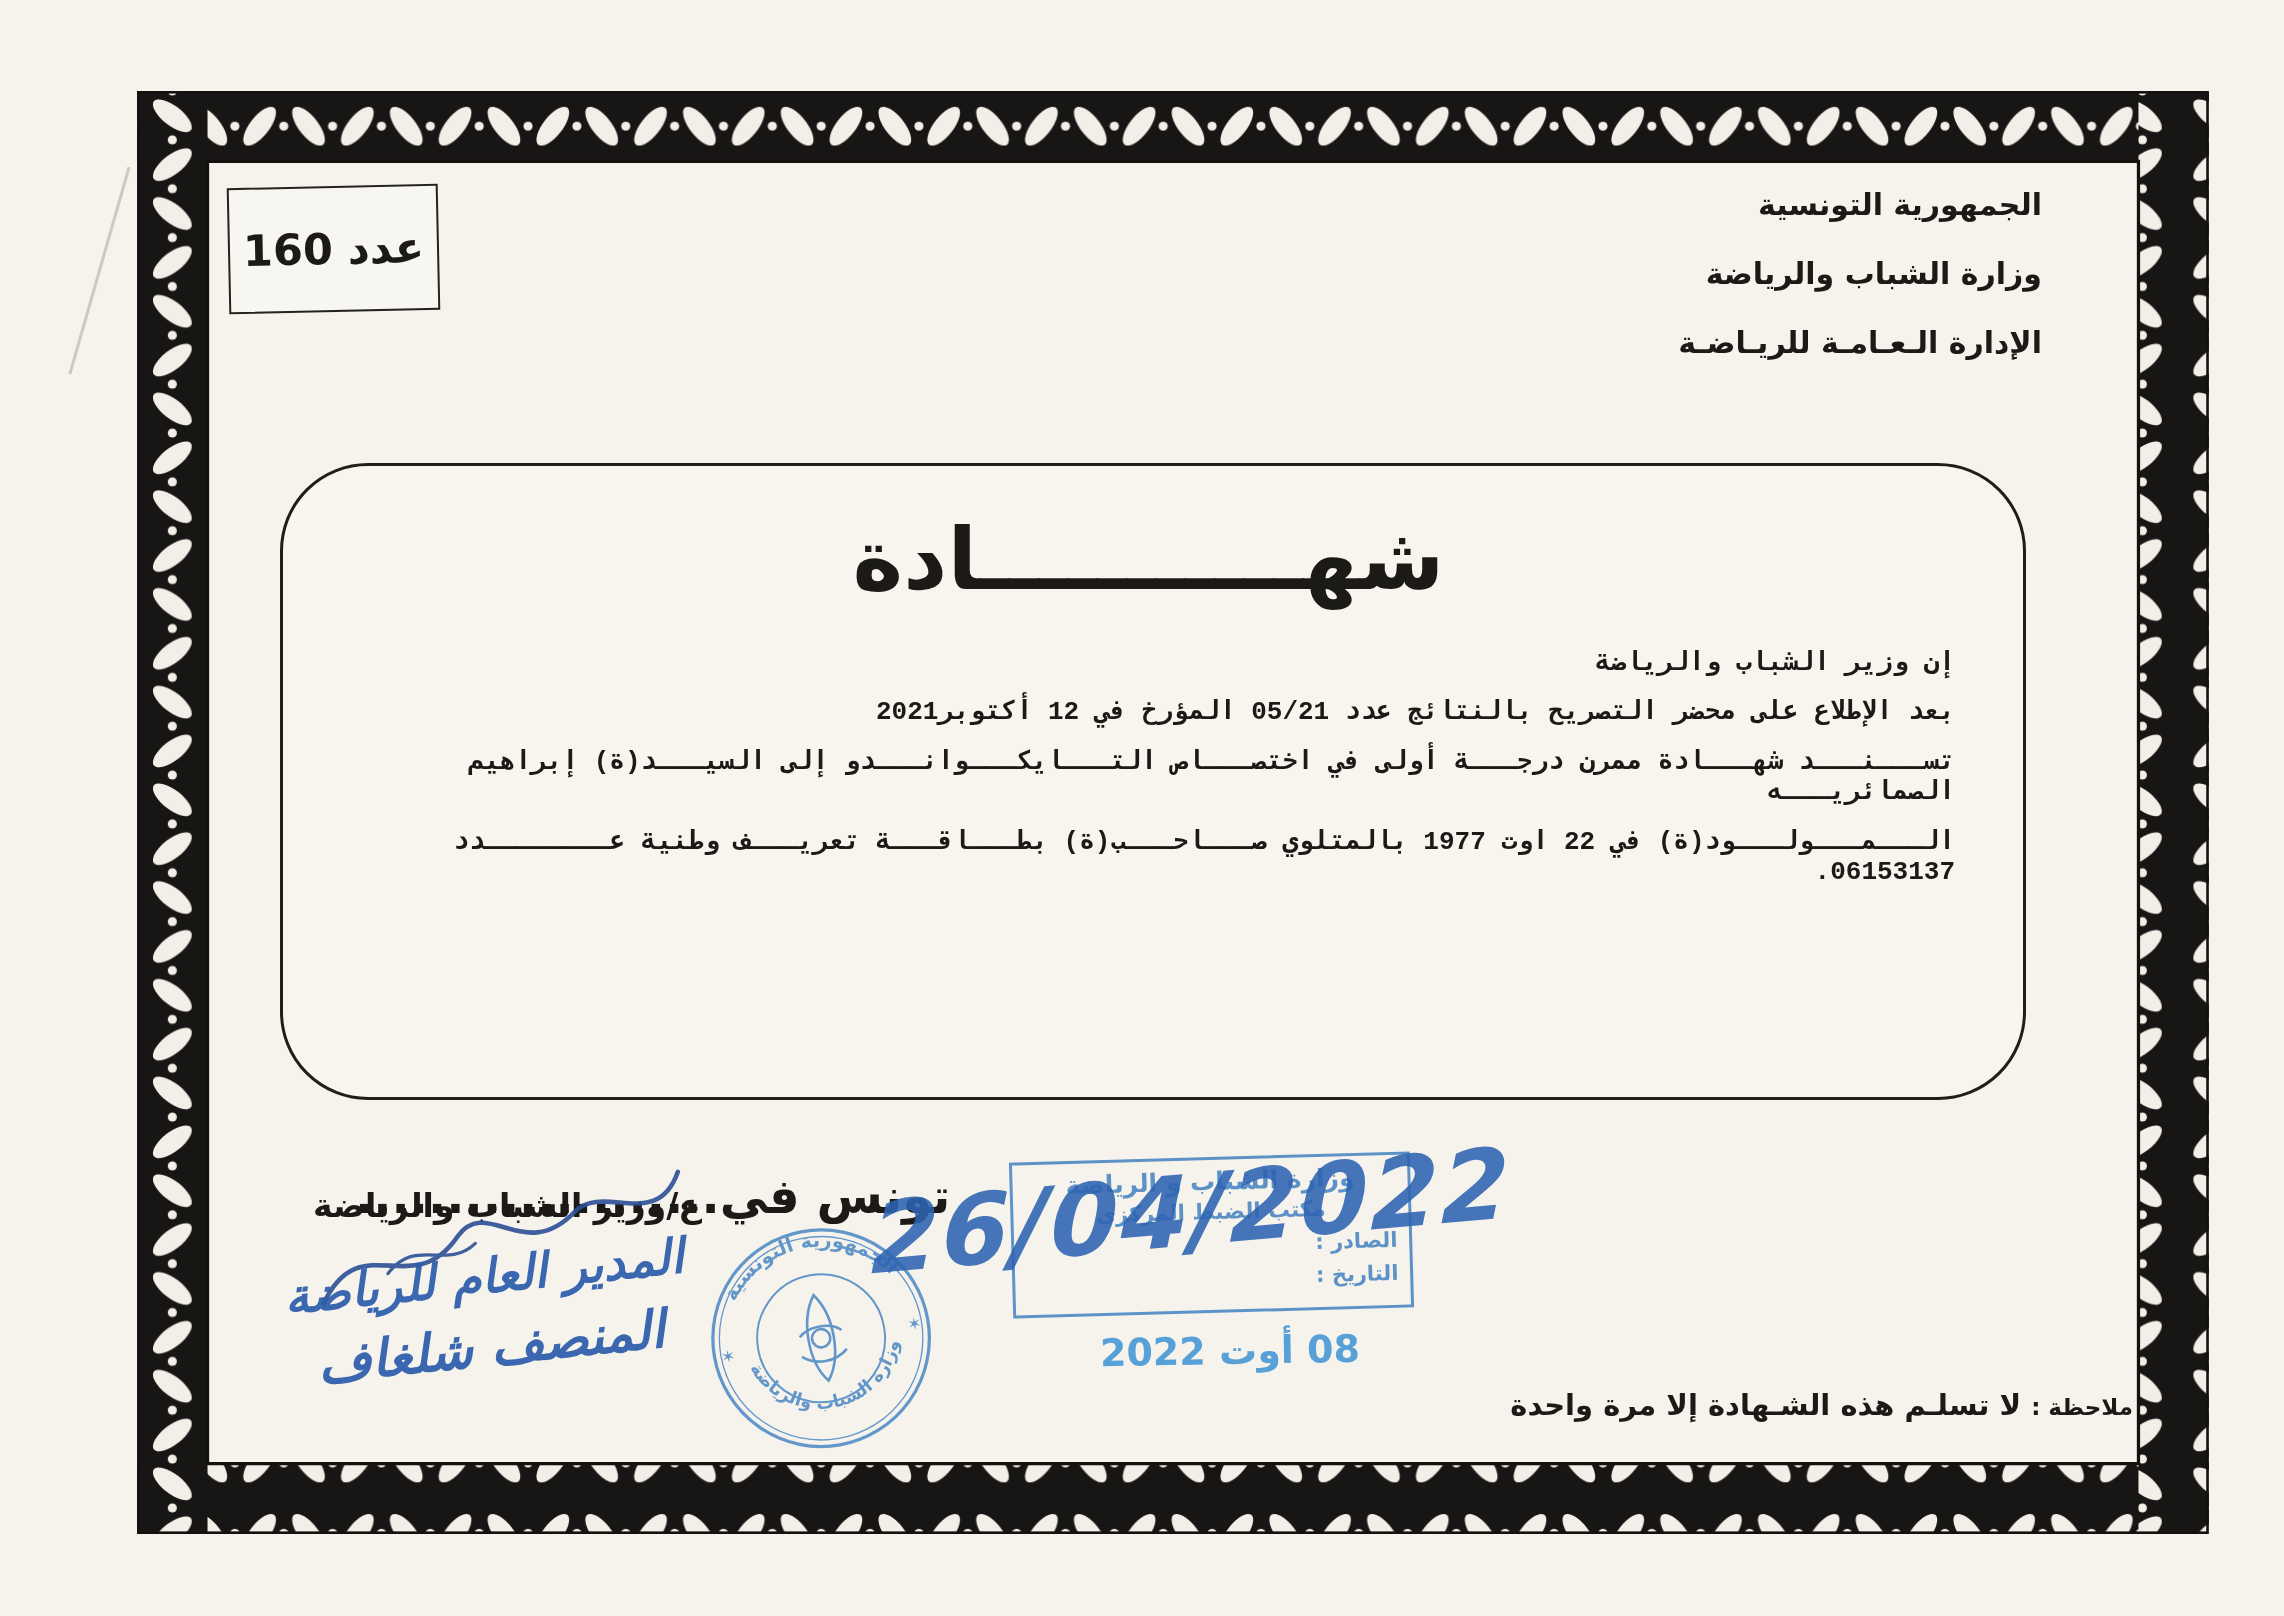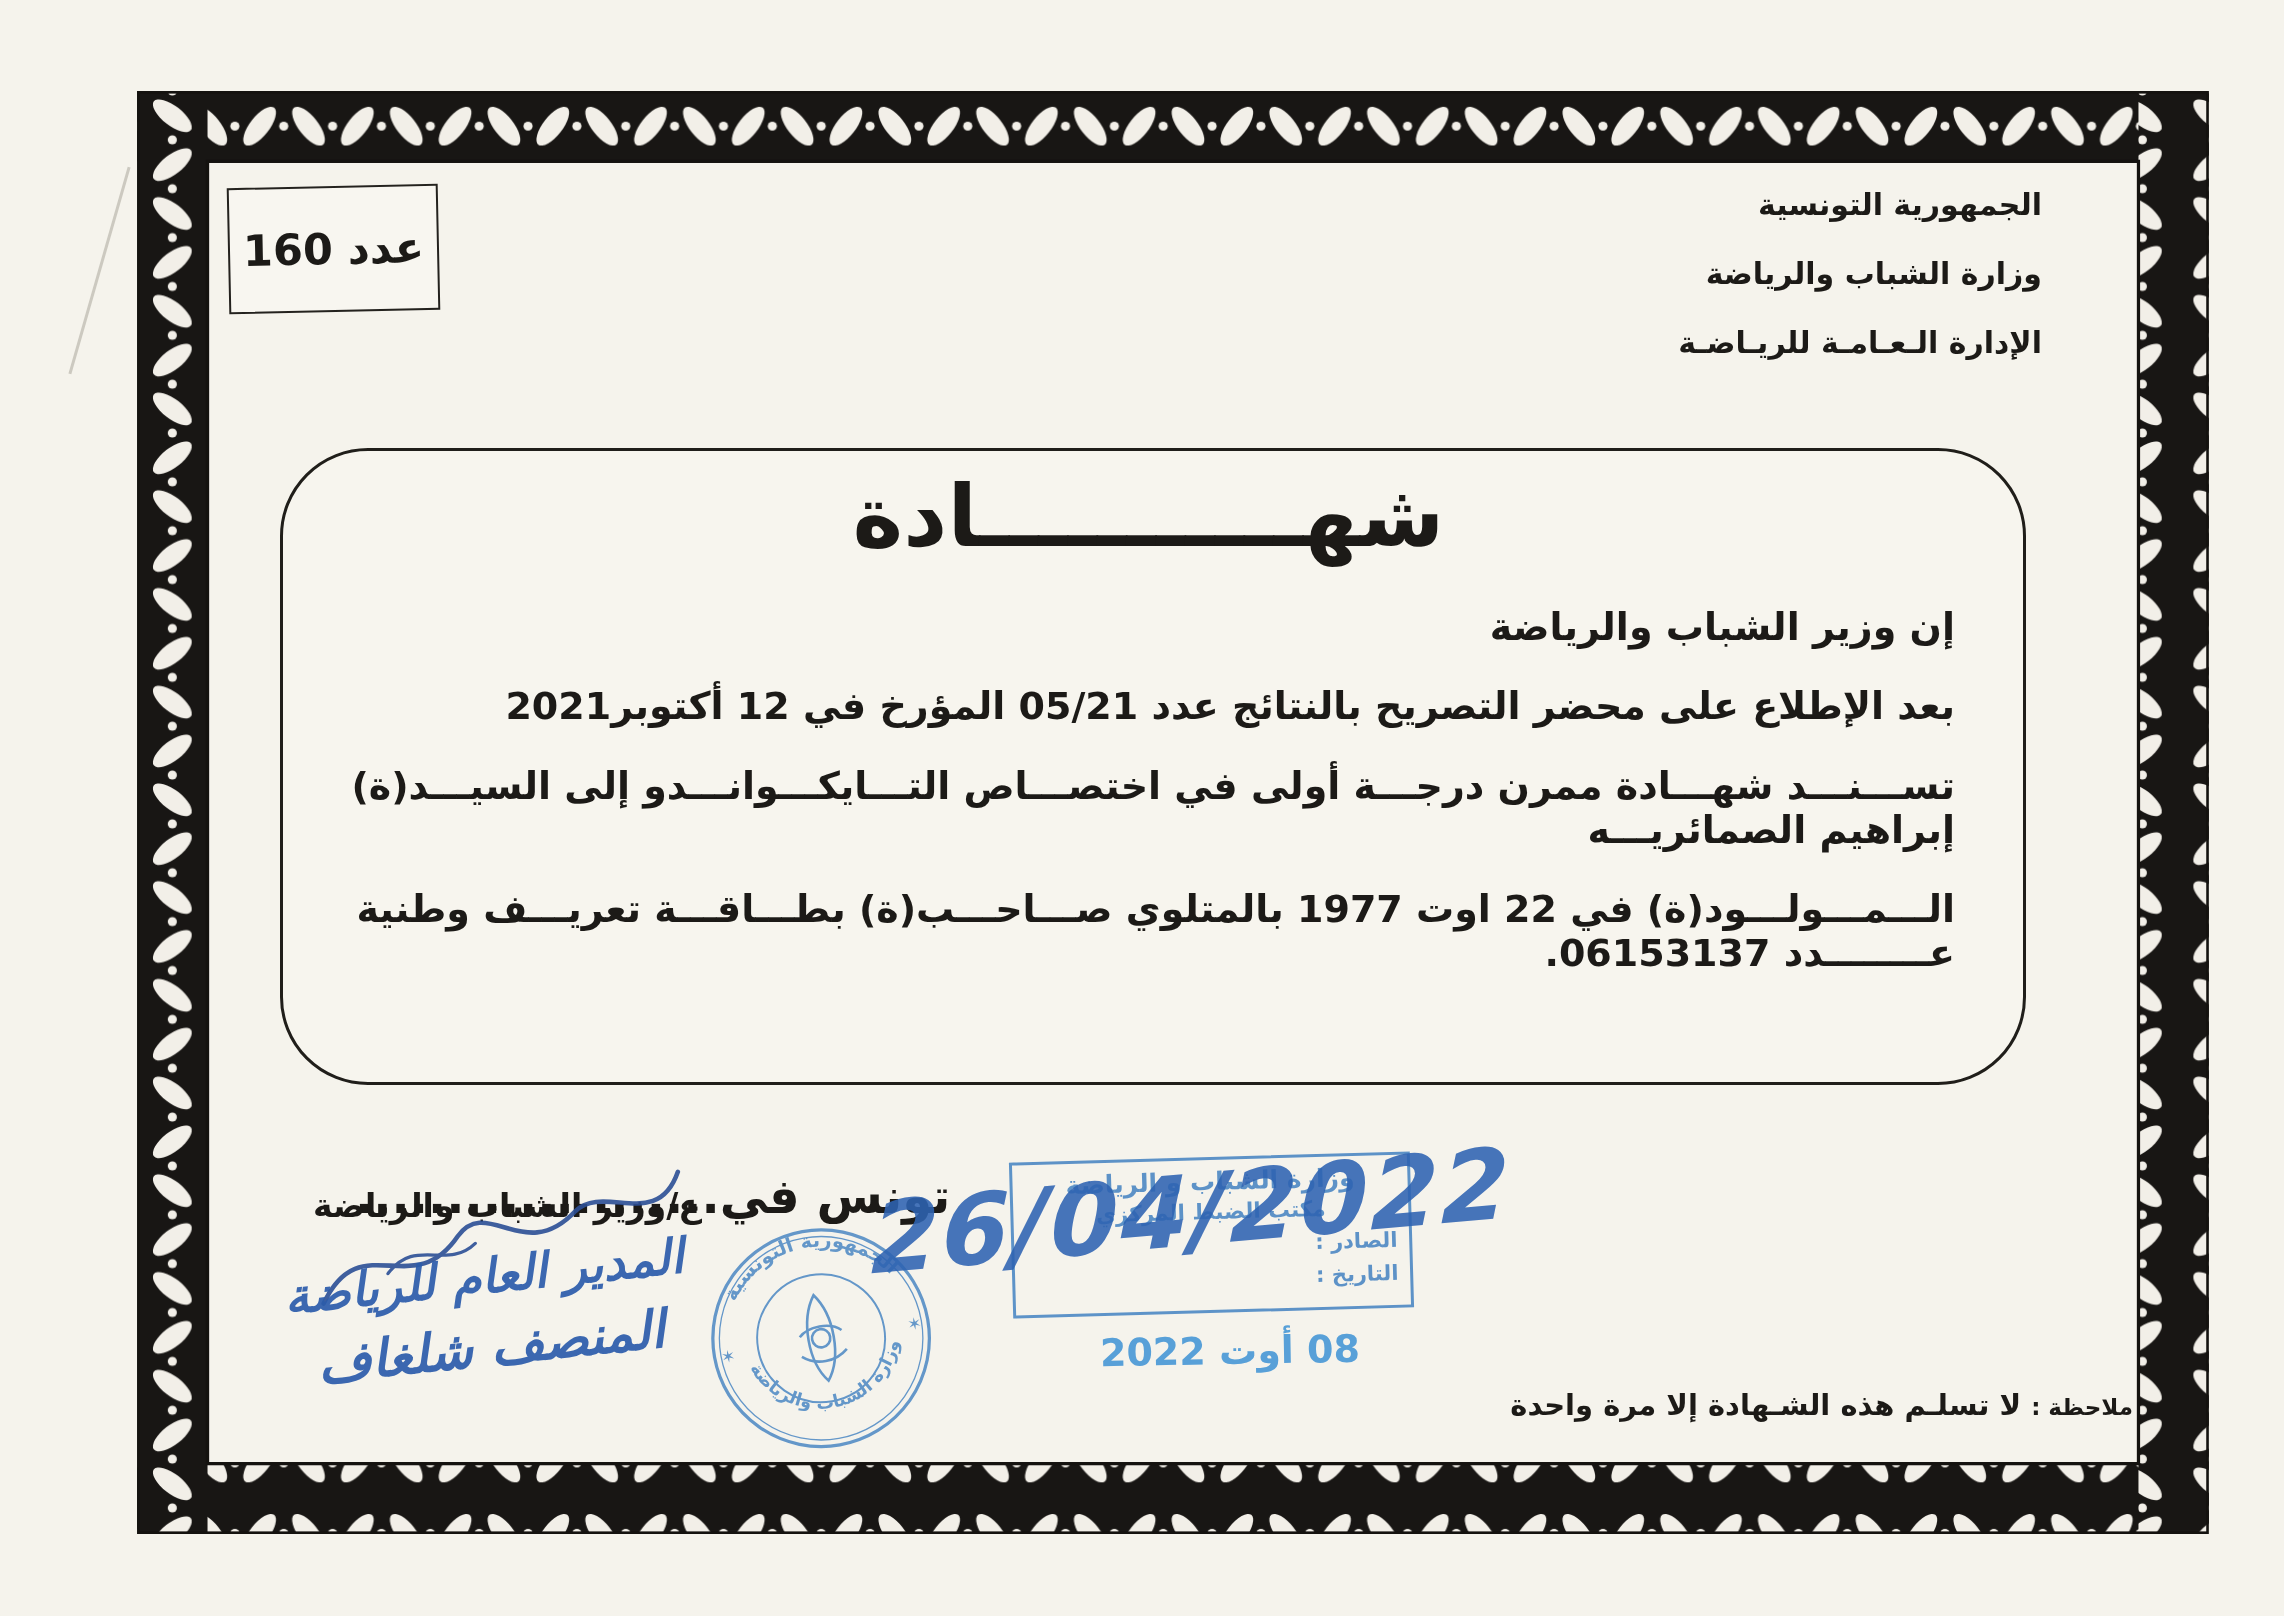--- a/index.html
+++ b/index.html
@@ -10,26 +10,26 @@
 
   .number-box{position:absolute;left:228px;top:186px;width:207px;height:122px;
               border:2.6px solid #24221e;display:flex;align-items:center;justify-content:center;
               font-size:43px;font-weight:bold;letter-spacing:1.3px;transform:rotate(-1.2deg);
               background:#f8f6f0;direction:rtl;}
 
   .letterhead{position:absolute;right:242px;top:190px;text-align:right;direction:rtl;
               font-weight:bold;font-size:30px;line-height:1;}
   .lh-line{margin-bottom:39px;white-space:nowrap;}
 
-  .cert-box{position:absolute;left:280px;top:448px;width:1746px;height:637px;
+  .cert-box{position:absolute;left:280px;top:463px;width:1746px;height:637px;
             border:3.9px solid #201e1a;border-radius:88px;box-sizing:border-box;
-            padding:12px 68px 0 59px;direction:rtl;background:#f7f5ee;}
+            padding:40px 68px 0 59px;direction:rtl;background:#f7f5ee;}
   .cert-title{text-align:center;font-size:86px;font-weight:bold;margin-top:2.6px;}
-  .cert-lines{margin-top:40px;display:flex;flex-direction:column;gap:36px;
-              font-size:38px;font-weight:bold;text-align:right;line-height:1.15;}
+  .cert-lines{margin-top:40px;display:flex;flex-direction:column;gap:20px;
+              font-size:26px;font-weight:bold;text-align:right;line-height:1.15;font-family:Liberation Mono, monospace;}
   .cert-line.center{text-align:center;}
 
   .place-line{position:absolute;left:355px;top:1168px;font-size:48px;font-weight:bold;direction:rtl;}
   .capacity{position:absolute;left:301px;top:1186px;font-size:33px;font-weight:bold;direction:rtl;margin-left:12px;}
 
   .signature{position:absolute;left:266px;top:1248px;width:443px;text-align:center;
              color:#2c5cab;font-weight:bold;font-style:italic;transform:rotate(-6deg);
              direction:rtl;opacity:.92;}
   .sig-line1{font-size:48px;white-space:nowrap;}
   .sig-line2{font-size:52px;margin-top:13px;white-space:nowrap;}

